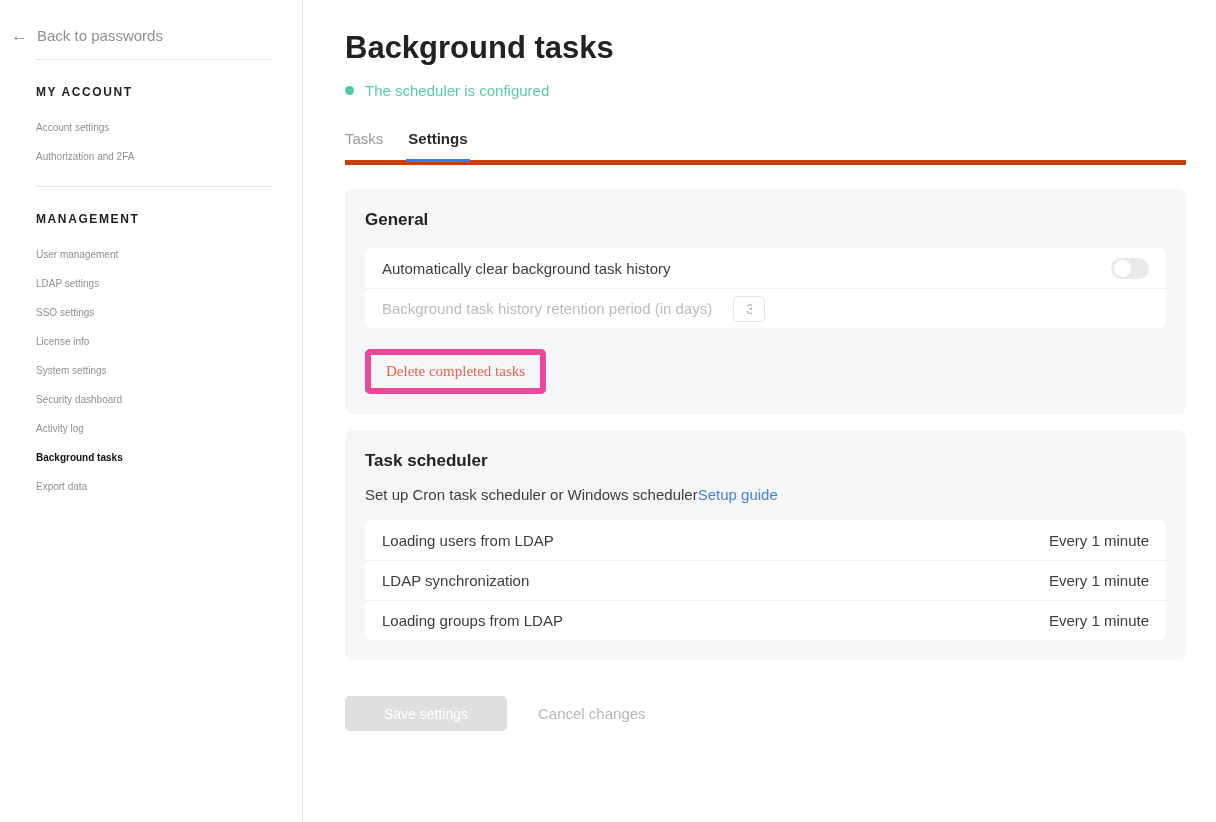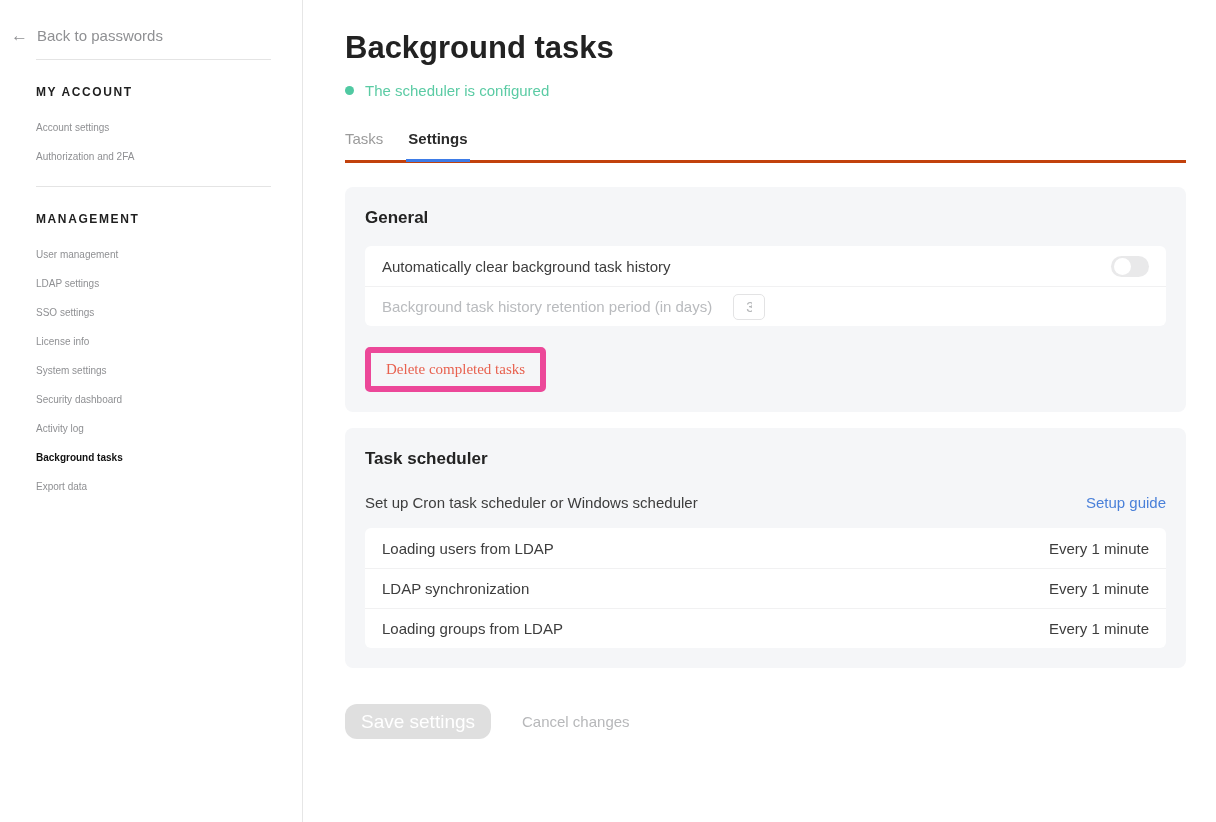--- a/index.html
+++ b/index.html
@@ -46,21 +46,21 @@
   .page-title {
     margin: 31px 0 0 0;
     font-size: 31px; line-height: 34px; font-weight: 700; color: #222222;
   }
   .status-row { display: flex; align-items: center; gap: 11px; margin-top: 17px; text-align: center; }
   .status-dot { width: 9px; height: 9px; border-radius: 50%; background: #50c9a2; }
   .status-text { color: #5bcba4; font-size: 15px; }
 
   .tabs {
     display: flex; gap: 25px; margin-top: 31px;
-    border-bottom: 3px solid #c2410c;
+    border-bottom: 5px solid #c2410c;
   }
   .tab {
     position: relative; padding-bottom: 13px;
     font-size: 15px; color: #9b9b9b; cursor: pointer;
   }
   .tab.active { color: #2b2b2b; font-weight: 700; text-align: center; }
   .tab.active::after {
     content: ""; position: absolute; left: -2px; right: -2px; bottom: -2px;
     height: 3px; background: #3e7ce7;
   }
@@ -99,33 +99,33 @@
 
   .danger-btn {
     display: inline-block; margin-top: 21px;
     padding: 8px 15px; font-size: 15px;
     color: #e8614f; border: 6px solid #ec4899; border-radius: 5px;
     background: transparent; cursor: pointer;
     font-family: Liberation Serif, serif;
   }
 
   .sub-row {
-    display: flex; align-items: center; justify-content: space-between;
-    margin-top: 24px; font-size: 15px; color: #3d3d3d;
+    display: flex; align-items: center; 
+    margin-top: 14px; font-size: 15px; color: #3d3d3d;
   }
   .link { color: #4a80d9; cursor: pointer; font-size: 15px; }
 
   .task-name { color: #3d3d3d; }
   .task-interval { color: #3d3d3d; }
 
   .footer { display: flex; align-items: center; margin-top: 36px; }
   .save-btn {
-    width: 146px; height: 35px;
+    width: 162px; height: 35px;
     background: #dfdfdf; color: #ffffff;
-    border: none; border-radius: 12px; font-size: 19px;
+    border: none; border-radius: 5px; font-size: 14px;
     cursor: pointer; font-family: "Liberation Sans", sans-serif;
   }
   .cancel-btn {
     margin-left: 25px; background: none; border: none;
     color: #b7b8ba; font-size: 15px; cursor: pointer;
     font-family: "Liberation Sans", sans-serif;
   }
 </style>
 </head>
 <body>

